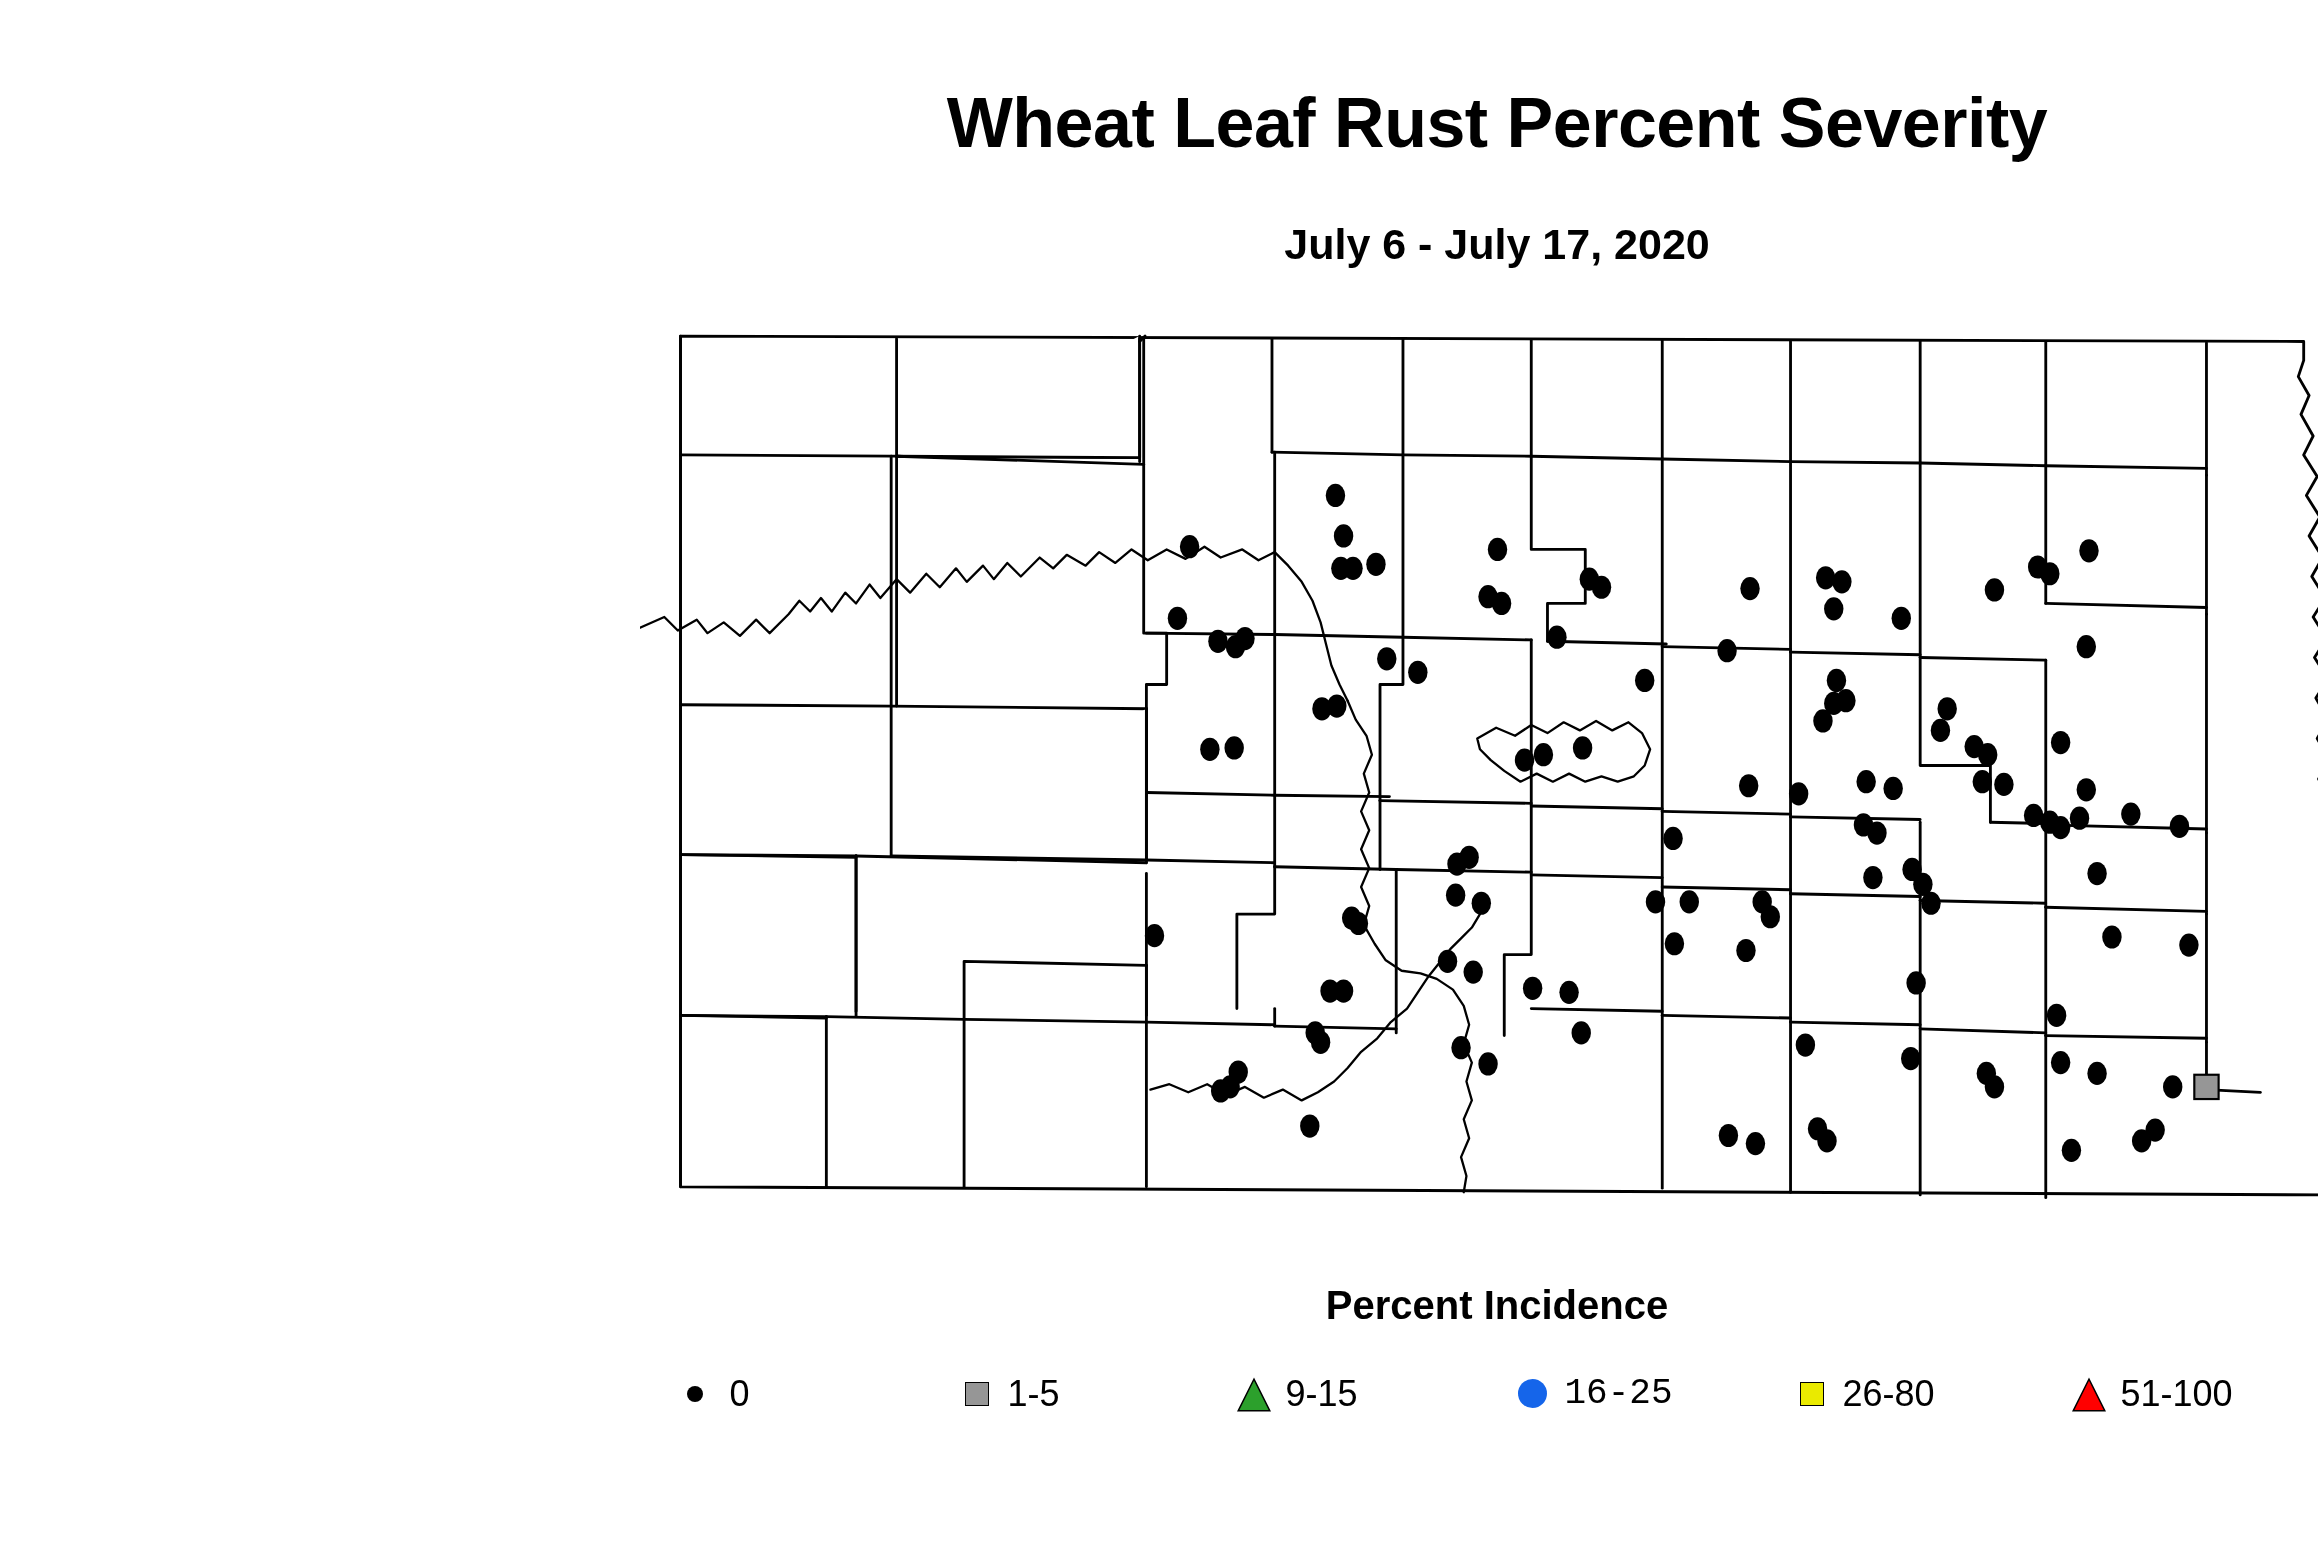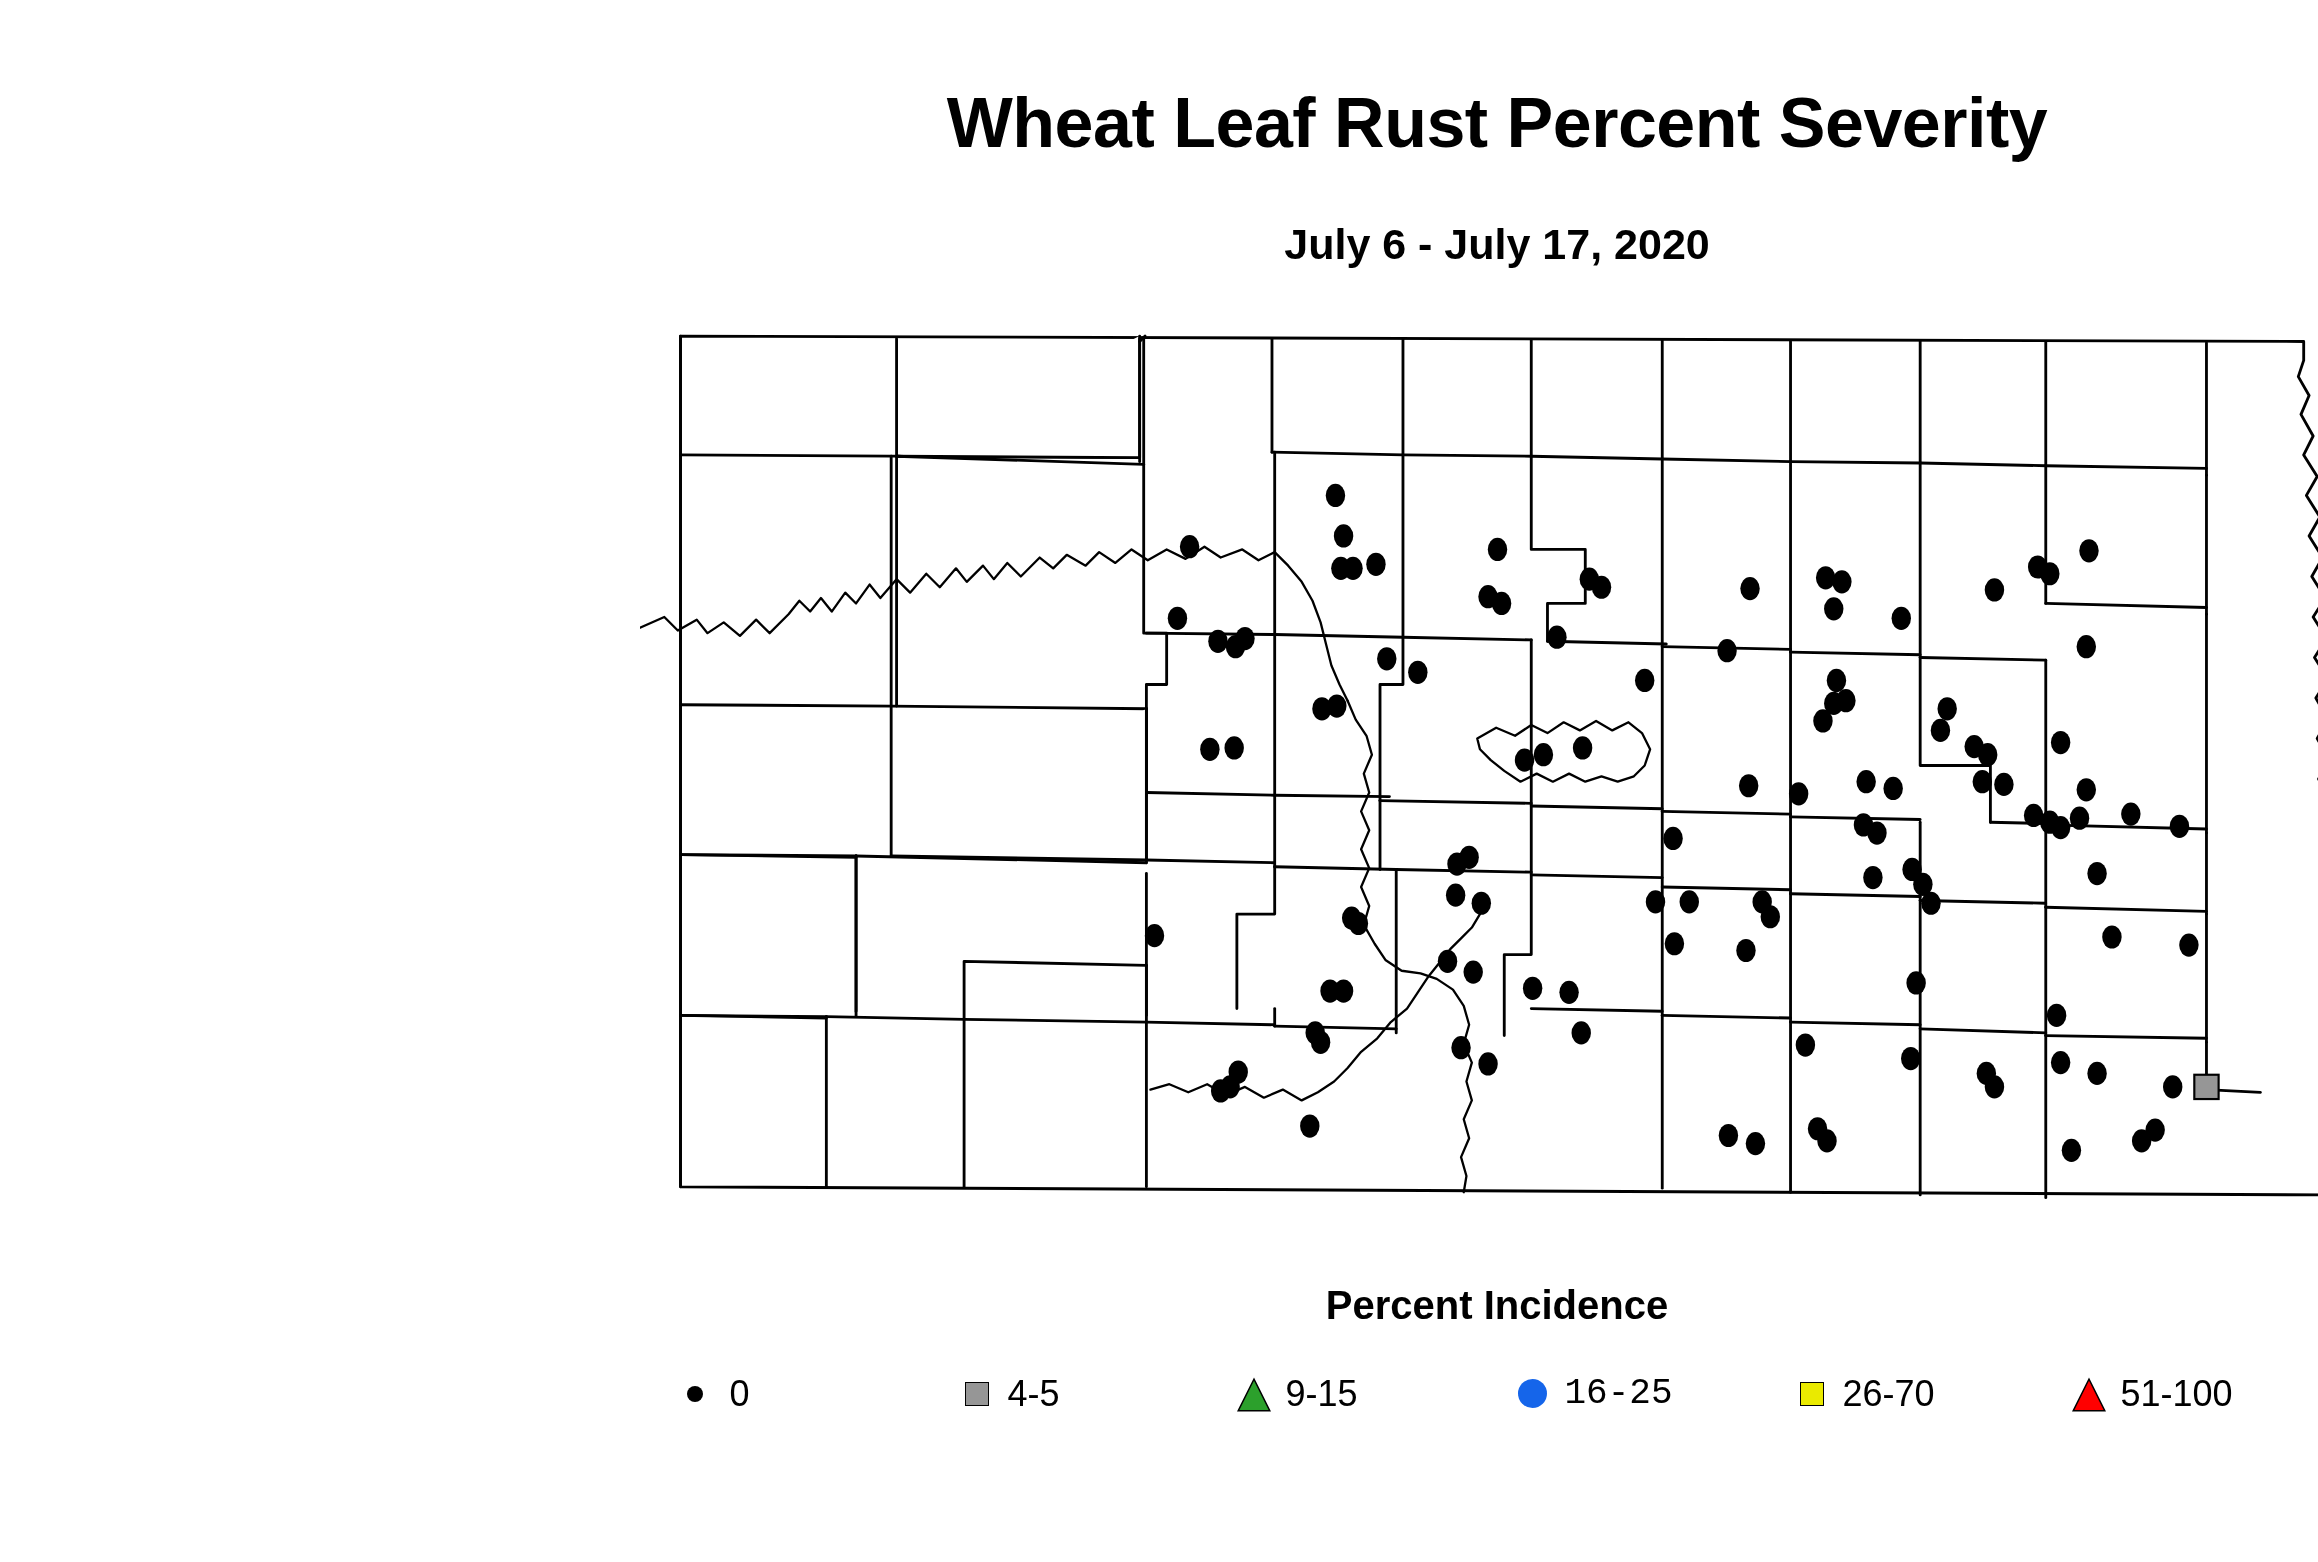--- a/index.html
+++ b/index.html
@@ -423,41 +423,41 @@
       <div class="legend-item" style="left: 0px;">
         <span class="legend-sym">
           <span class="sym-circle-small" style="background: rgb(0, 0, 0);"></span>
         </span>
         <span class="legend-label">0</span>
       </div>
       <div class="legend-item" style="left: 278px;">
         <span class="legend-sym">
           <span class="sym-square" style="background: rgb(150, 150, 150);"></span>
         </span>
-        <span class="legend-label">4-5</span>
+        <span class="legend-label">1-5</span>
       </div>
       <div class="legend-item" style="left: 556px;">
         <span class="legend-sym">
           <svg class="sym-tri" viewBox="0 0 100 100">
             <polygon points="50,6 94,94 6,94" fill="#2ca02c" stroke="#000000" stroke-width="4"></polygon>
           </svg>
         </span>
         <span class="legend-label">9-15</span>
       </div>
       <div class="legend-item" style="left: 835px; font-family: Liberation Mono, monospace;">
         <span class="legend-sym">
           <span class="sym-circle-big" style="background: rgb(21, 101, 234);"></span>
         </span>
         <span class="legend-label">16-25</span>
       </div>
       <div class="legend-item" style="left: 1113px;">
         <span class="legend-sym">
           <span class="sym-square" style="background: rgb(234, 234, 0);"></span>
         </span>
-        <span class="legend-label">26-70</span>
+        <span class="legend-label">26-80</span>
       </div>
       <div class="legend-item" style="left: 1391px;">
         <span class="legend-sym">
           <svg class="sym-tri" viewBox="0 0 100 100">
             <polygon points="50,6 94,94 6,94" fill="#ff0000" stroke="#000000" stroke-width="4"></polygon>
           </svg>
         </span>
         <span class="legend-label">51-100</span>
       </div>
     </div>

